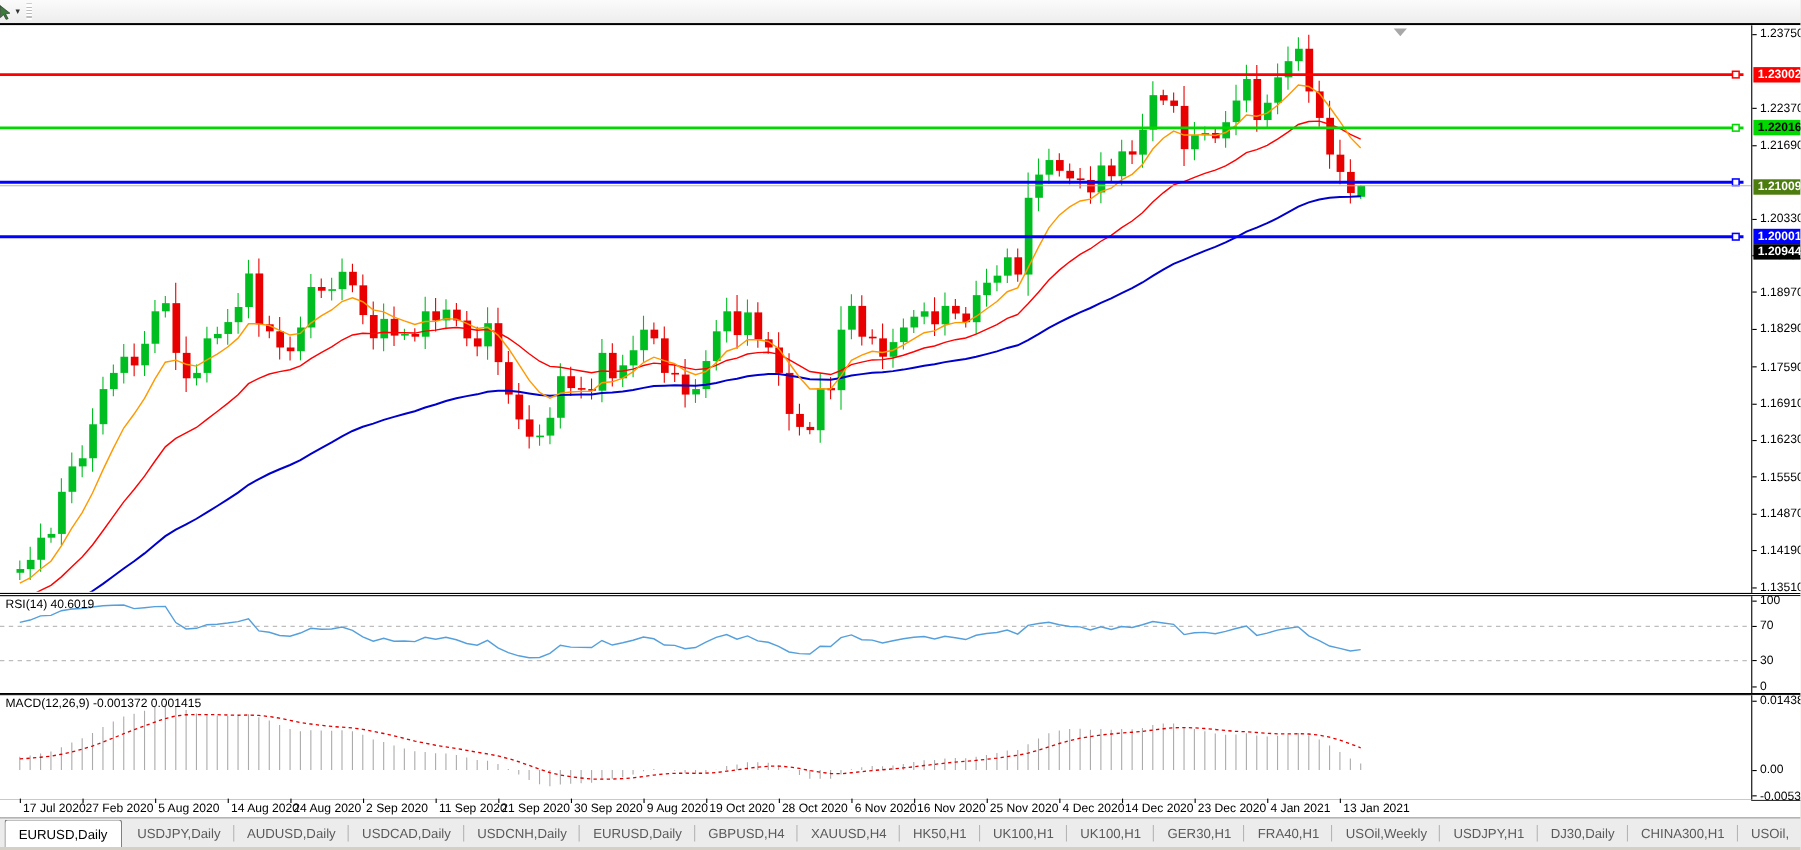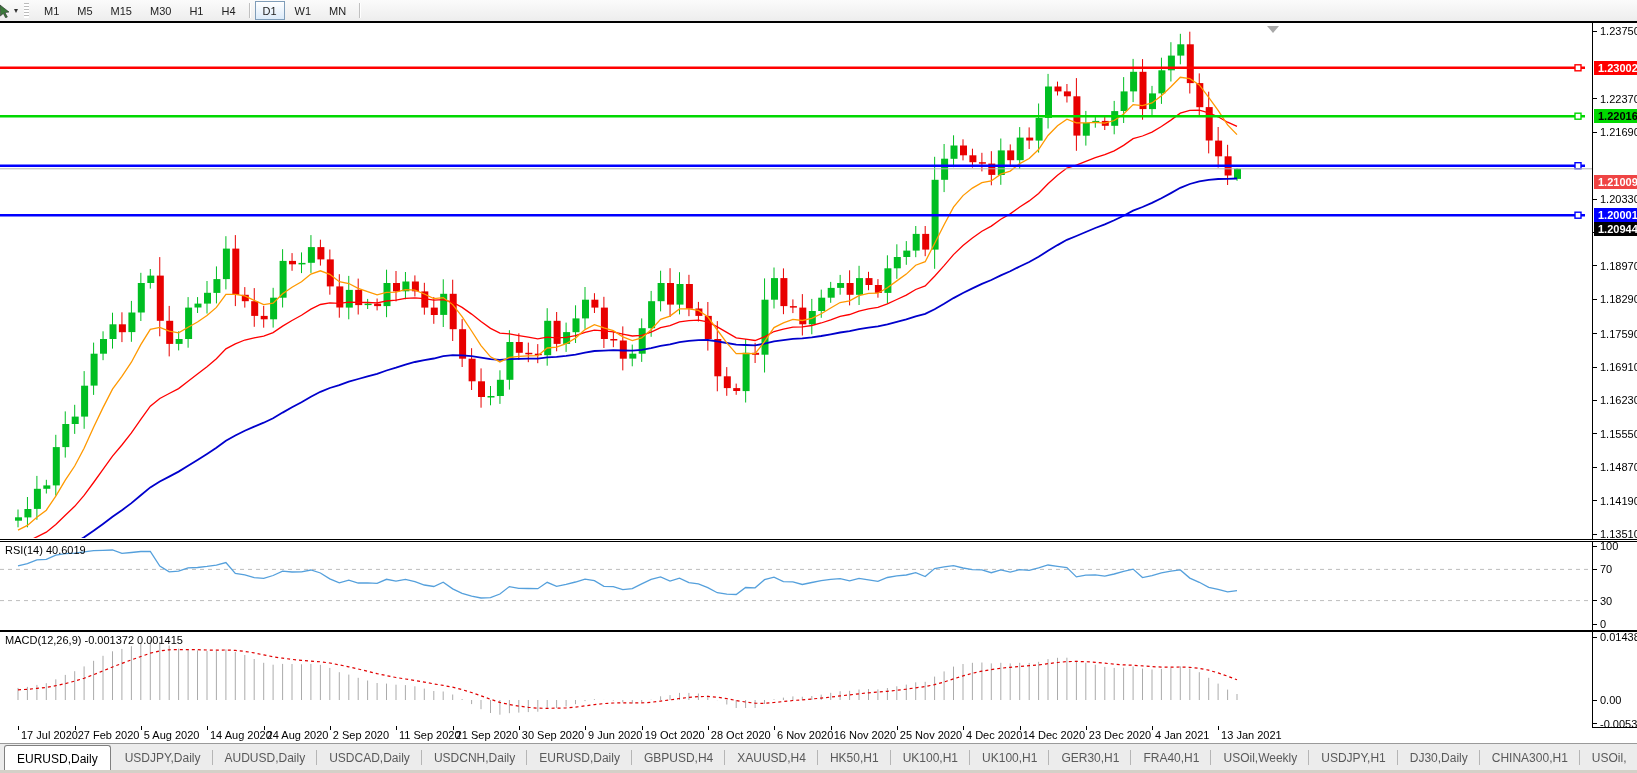--- a/index.html
+++ b/index.html
@@ -46,33 +46,20 @@
 <div class="root">
 
   <div class="toolbar">
     <div class="tool-icon-wrap">
       <svg width="13" height="14" viewBox="0 0 13 14">
         <path d="M2 1 L11 8 L7 8.6 L9.4 13 L7.6 13.8 L5.3 9.4 L2.4 12 Z" fill="#3a7a3a" stroke="#2a2a2a" stroke-width="0.6"></path>
       </svg>
       <span class="tool-caret">▾</span>
     </div>
     <div class="grip"></div>
-    <div id="tf-buttons" style="display:flex;align-items:center;">
-        <div class="tfbtn">M1</div>
-        <div class="tfbtn">M5</div>
-        <div class="tfbtn">M15</div>
-        <div class="tfbtn">M30</div>
-        <div class="tfbtn">H1</div>
-        <div class="tfbtn">H4</div>
-        <div class="tsep"></div>
-        <div class="tfbtn active">D1</div>
-        <div class="tfbtn">W1</div>
-        <div class="tfbtn">MN</div>
-        <div class="tsep"></div>
-      </div>
   </div>
 
   <div class="chart-top-border"></div>
 
   <div class="panel panel-border-b" id="price-panel" style="top:23px;height:516px;">
     <svg class="plot" id="price-svg" width="1592" height="515">
         <line x1="18" y1="486.5" x2="18" y2="504.3" stroke="#00BE22" stroke-width="1"></line>
         <rect x="15.0" y="494.3" width="7" height="3.4" fill="#00BE22"></rect>
         <line x1="27.45" y1="474.0" x2="27.45" y2="504.3" stroke="#00BE22" stroke-width="1"></line>
         <rect x="24.4" y="486.0" width="7" height="8.4" fill="#00BE22"></rect>
@@ -356,21 +343,21 @@
         <div class="ptick" style="top:270.2px"><span class="tm"></span>1.18290</div>
         <div class="ptick" style="top:304.6px"><span class="tm"></span>1.17590</div>
         <div class="ptick" style="top:338.0px"><span class="tm"></span>1.16910</div>
         <div class="ptick" style="top:371.4px"><span class="tm"></span>1.16230</div>
         <div class="ptick" style="top:404.8px"><span class="tm"></span>1.15550</div>
         <div class="ptick" style="top:438.2px"><span class="tm"></span>1.14870</div>
         <div class="ptick" style="top:471.6px"><span class="tm"></span>1.14190</div>
         <div class="ptick" style="top:505.0px"><span class="tm"></span>1.13510</div>
         <div class="lvl-label" style="top:37.8px;background:#FF0000;color:#FFFFFF">1.23002</div>
         <div class="lvl-label" style="top:86.2px;background:#00D800;color:#000000">1.22016</div>
-        <div class="lvl-label" style="top:152px;background:#ef4444;color:#FFFFFF">1.21009</div>
+        <div class="lvl-label" style="top:140px;background:#4d7c0f;color:#FFFFFF">1.21009</div>
         <div class="lvl-label" style="top:185.2px;background:#0000FF;color:#FFFFFF">1.20001</div>
         <div class="lvl-label" style="top:199.2px;background:#000000;color:#FFFFFF">1.20944</div>
       </div>
   </div>
 
   <div class="panel panel-border-t panel-border-b" id="rsi-panel" style="top:541px;height:88px;">
     <div class="overlay-label" style="top:2px;">RSI(14) 40.6019</div>
     <svg class="plot" id="rsi-svg" width="1592" height="86">
         <line x1="0" y1="27.4" x2="1592" y2="27.4" stroke="#bdbdbd" stroke-width="1" stroke-dasharray="4 4"></line>
         <line x1="0" y1="58.6" x2="1592" y2="58.6" stroke="#bdbdbd" stroke-width="1" stroke-dasharray="4 4"></line>
@@ -539,21 +526,21 @@
       <div class="dlabel" style="left:266.7px">24 Aug 2020</div>
       <div class="dtick" style="left:329.8px"></div>
       <div class="dlabel" style="left:332.8px">2 Sep 2020</div>
       <div class="dtick" style="left:396.0px"></div>
       <div class="dlabel" style="left:399.0px">11 Sep 2020</div>
       <div class="dtick" style="left:452.7px"></div>
       <div class="dlabel" style="left:455.7px">21 Sep 2020</div>
       <div class="dtick" style="left:518.8px"></div>
       <div class="dlabel" style="left:521.8px">30 Sep 2020</div>
       <div class="dtick" style="left:585.0px"></div>
-      <div class="dlabel" style="left:588.0px">9 Jun 2020</div>
+      <div class="dlabel" style="left:588.0px">9 Aug 2020</div>
       <div class="dtick" style="left:641.7px"></div>
       <div class="dlabel" style="left:644.7px">19 Oct 2020</div>
       <div class="dtick" style="left:707.8px"></div>
       <div class="dlabel" style="left:710.8px">28 Oct 2020</div>
       <div class="dtick" style="left:774.0px"></div>
       <div class="dlabel" style="left:777.0px">6 Nov 2020</div>
       <div class="dtick" style="left:830.7px"></div>
       <div class="dlabel" style="left:833.7px">16 Nov 2020</div>
       <div class="dtick" style="left:896.8px"></div>
       <div class="dlabel" style="left:899.8px">25 Nov 2020</div>

